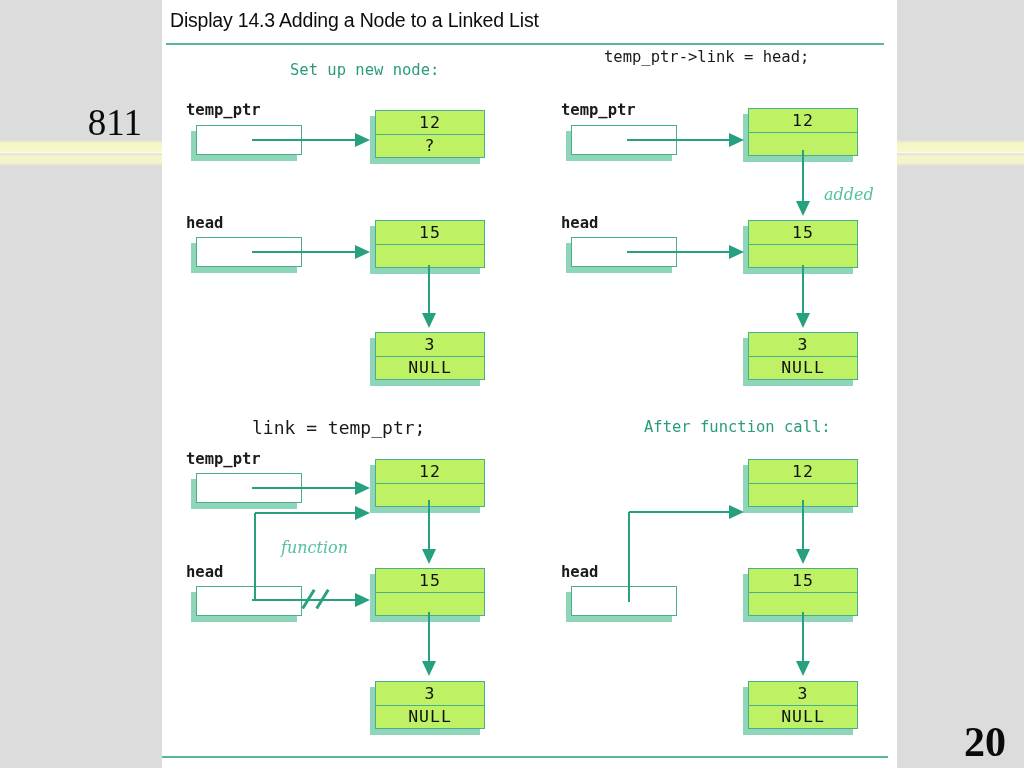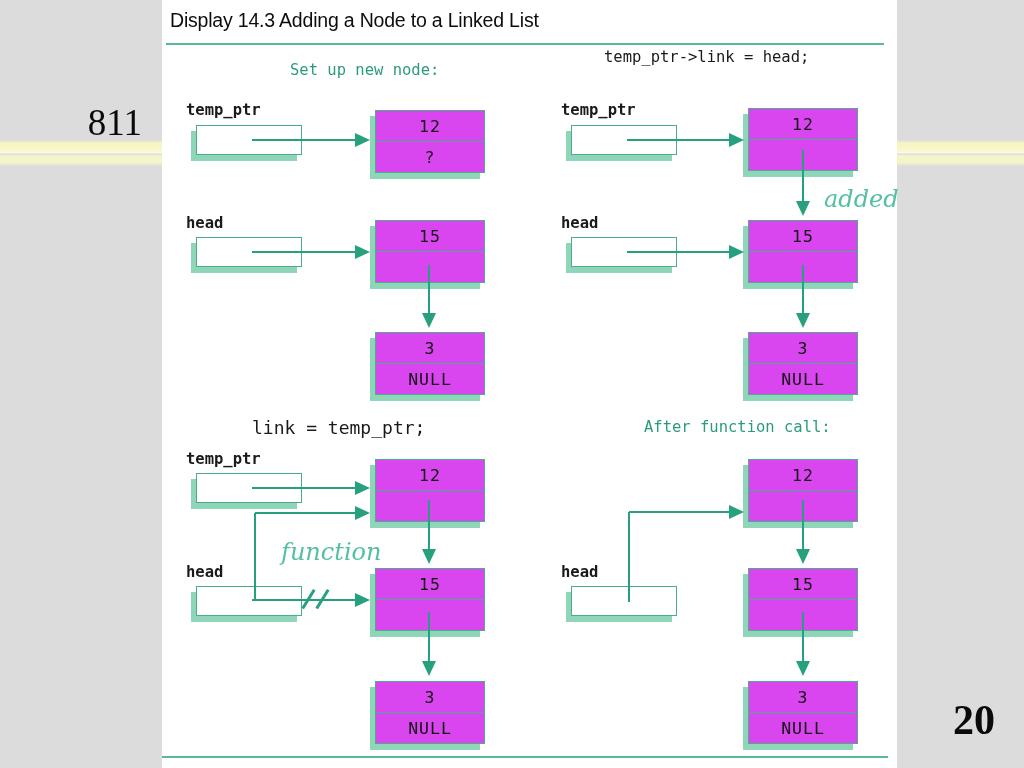--- a/index.html
+++ b/index.html
@@ -39,21 +39,21 @@
   .cap{font-size:15.5px;color:#1a1a1a;white-space:nowrap;}
   .cap.teal{color:var(--teal-caption);margin-left:31px;}
   .cap.big{font-size:18px;}
   .ptr-label{font-size:15.5px;font-weight:bold;color:#1a1a1a;white-space:nowrap;}
   .pbox{
     width:106px;height:30px;background:#fff;
     border:1.6px solid var(--teal-border);
     box-shadow:-5px 6px 0 var(--teal-shadow);
   }
   .node{
-    width:110px;height:63px;background:#d946ef;
+    width:110px;height:48px;background:#bef264;
     border:1.6px solid var(--teal-border);
     box-shadow:-5px 6px 0 var(--teal-shadow);
     display:flex;flex-direction:column;
   }
   .cell{
     flex:1;display:flex;align-items:center;justify-content:center;
     font-size:16.5px;color:#111;letter-spacing:1px;
   }
   .cell.data{border-bottom:1.4px solid var(--teal-border);}
   .harrow{height:2px;background:var(--teal-dark);}
@@ -65,25 +65,25 @@
   .varrow{width:2px;background:var(--teal-dark);}
   .varrow::after{
     content:"";position:absolute;bottom:-15px;left:-6.5px;width:0;height:0;
     border-top:15px solid var(--teal-dark);
     border-left:7px solid transparent;border-right:7px solid transparent;
   }
   .vline{width:2px;background:var(--teal-dark);}
   .slash{width:2.5px;height:22px;background:var(--teal-dark);transform:rotate(32deg);}
   .script-ann{
     font-family:"DejaVu Serif",serif;font-style:italic;
-    font-size:24px;color:var(--teal-script);white-space:nowrap;
+    font-size:16px;color:var(--teal-script);white-space:nowrap;
   }
   .page-num{font-family:"Liberation Serif",serif;color:#0a0a0a;}
   .page-num.left{left:62px;top:72px;width:80px;text-align:right;font-size:37px;margin-top:29px;}
-  .page-num.right{left:942px;top:696px;width:64px;text-align:center;font-size:42px;font-weight:bold;}
+  .page-num.right{left:942px;top:718px;width:64px;text-align:right;font-size:42px;font-weight:bold;}
 </style>
 </head>
 <body>
 
 <div class="abs stripes"></div>
 <div class="abs panel"></div>
 
 <div class="abs z2 page-num left">811</div>
 <div class="abs z2 page-num right">20</div>
 

